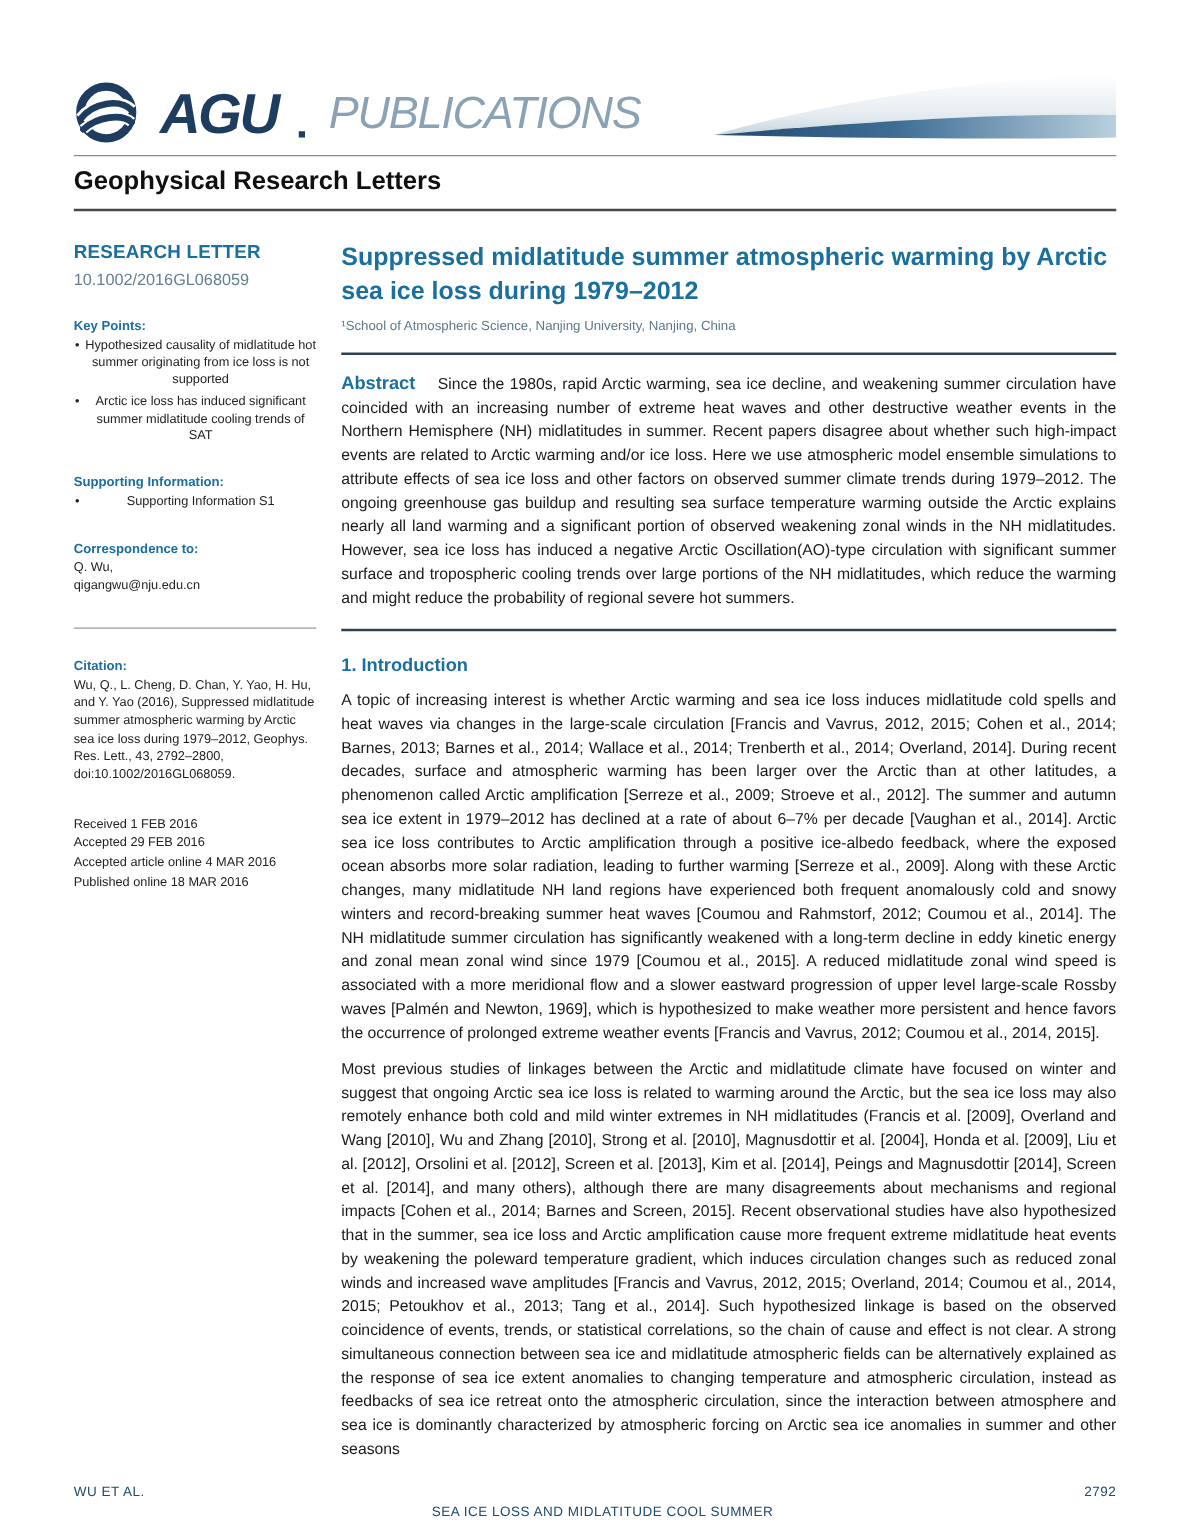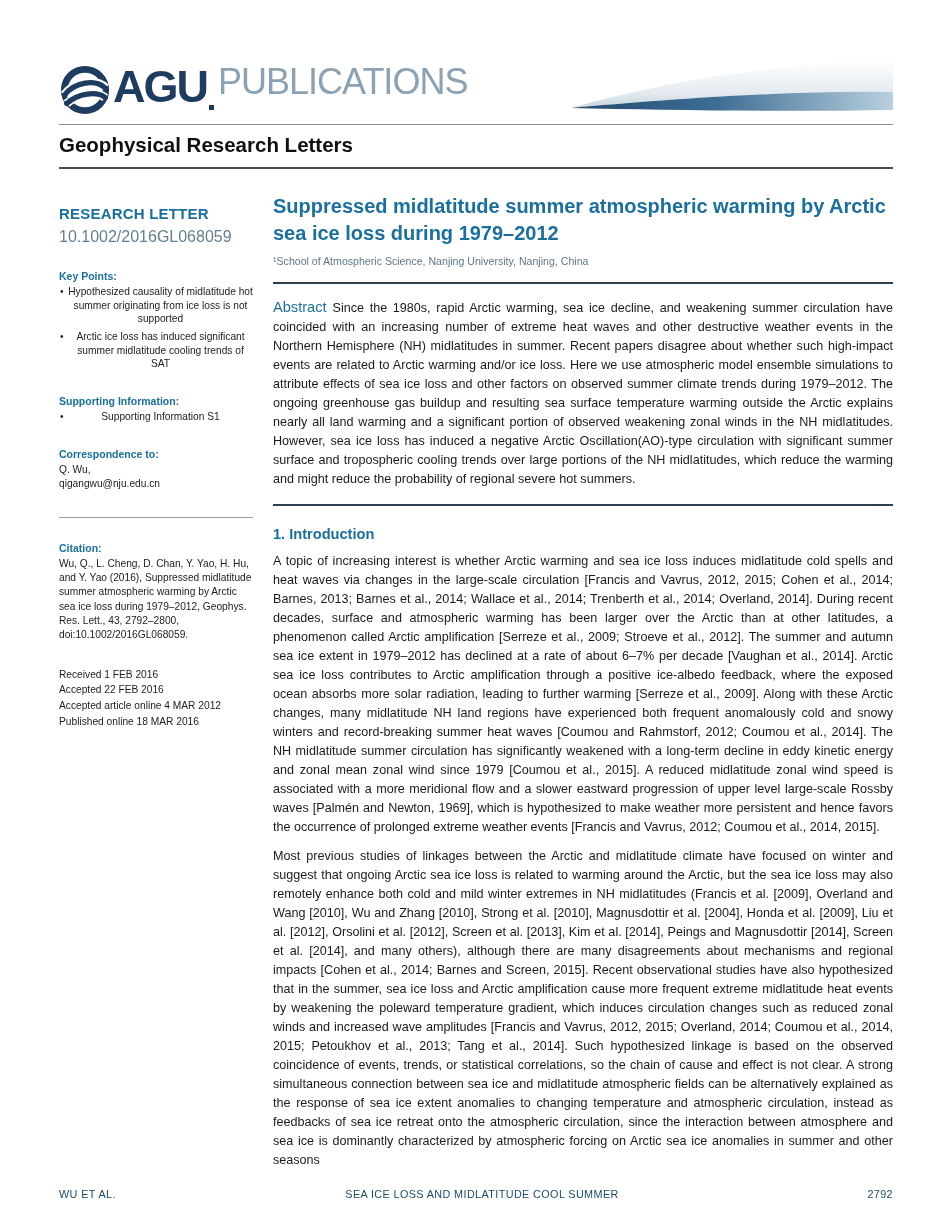--- a/index.html
+++ b/index.html
@@ -2,63 +2,63 @@
 <html><head>
 <meta charset="utf-8">
 <style>
   * { margin:0; padding:0; box-sizing:border-box; }
   html,body { background:#ffffff; }
   body { font-family:"Liberation Sans", sans-serif; color:#1a1a1a; }
   .page { position:relative; width:952px; height:1232px; background:#fff; overflow:hidden; margin:0 auto; }
 
   
   .masthead { display:flex; justify-content:space-between; align-items:flex-end; padding:48px 59px 8px 59px; height:124px; }
-  .brand { display:flex; gap:2px; }
+  .brand { display:flex; align-items:center; gap:17px;font-style:italic; }
   .brand-agu { font-size:45px; font-weight:bold; color:#1e3c5f; letter-spacing:-2px; line-height:1; }
   .brand-dot { width:5px; height:5px; background:#1e3c5f; align-self:flex-end; margin:0 2px 6px 0; }
   .brand-pub { font-size:36px; font-weight:400; color:#8ba2b4; letter-spacing:-1px; line-height:1; }
   .swoosh { width:322px; height:64px; }
 
   
   .journal-bar { margin:0 59px; border-top:1px solid #8c8c8c; border-bottom:2px solid #4a4a4a; padding:8px 0 10px 0; }
   .journal-bar h1 { font-size:20.5px; font-weight:bold; color:#101010; letter-spacing:0; }
 
   
   .content { display:flex; gap:20px; padding:24px 59px 0 59px; }
   .sidebar { width:194px; flex:0 0 194px; }
   .article { flex:1; min-width:0; }
 
   
-  .side-type { font-size:15px; font-weight:bold; color:#1a6f9e; letter-spacing:0.2px;margin-top:12px; }
-  .side-doi { font-size:16px; color:#64808f; margin-top:6px; }
+  .side-type { font-size:15px; font-weight:bold; color:#1a6f9e; letter-spacing:0.2px; }
+  .side-doi { font-size:13px; color:#64808f; margin-top:6px; }
   .side-h { font-size:10.5px; font-weight:bold; color:#1a6f9e; margin-top:24px; margin-bottom:3px; }
   .side-list { list-style:none; }
   .side-list li { font-size:10.2px; line-height:1.34; color:#222; padding-left:9px; position:relative; margin-bottom:4px;text-align:center; }
   .side-list li::before { content:"\2022"; position:absolute; left:1px; top:0; color:#222; }
   .side-line { font-size:10.2px; line-height:1.38; color:#222; }
   .side-sep { border-top:1px solid #9a9a9a; margin-top:26px; }
   .side-cit { font-size:10.2px; line-height:1.4; color:#222; }
   .side-dates { margin-top:24px; }
   .side-dates div { font-size:10.2px; line-height:1.55; color:#222; }
   .copyright { position:absolute; left:59px; top:1126px; width:200px; font-size:9.8px; line-height:1.45; color:#222; }
 
   
   .title { font-size:20px; font-weight:bold; color:#1a6f9e; line-height:1.34; }
   .authors { margin-top:13px; font-size:12.6px; font-weight:bold; color:#111; }
   .affil { margin-top:8px; font-size:10.6px; color:#5c7888; }
   .rule { border-top:2px solid #2e4050; margin-top:15px; }
   .abstract { margin-top:14px; font-size:12.6px; line-height:19px; text-align:justify; color:#1a1a1a; }
-  .abs-label { font-size:14.6px; font-weight:normal; color:#1a6f9e; margin-right:6px; }
+  .abs-label { font-size:14.6px; font-weight:bold; color:#1a6f9e; margin-right:18px; }
   .sec { margin-top:20px; font-size:14.6px; font-weight:bold; color:#1a6f9e; }
   .body-para { margin-top:10px; font-size:12.6px; line-height:19px; text-align:justify; color:#1a1a1a; }
 
   
   .footer { position:absolute; left:59px; right:59px; top:1188px; display:flex; align-items:baseline;
             font-size:10.8px; color:#1c4a6b; letter-spacing:0.4px; }
-  .f-center { position:absolute; left:12px; right:0; text-align:center; }
+  .f-center { position:absolute; left:12px; right:0; text-align:center;margin-top:16px; }
   .f-right { margin-left:auto; }
 </style>
 </head>
 <body>
 
 <div class="page">
 
   <header class="masthead">
     <div class="brand">
       <svg width="52" height="52" viewBox="0 0 54 54">
@@ -116,22 +116,22 @@
       <div class="side-h">Correspondence to:</div>
       <div class="side-line">Q. Wu,</div>
       <div class="side-line">qigangwu@nju.edu.cn</div>
 
       <div class="side-sep"></div>
       <div class="side-h">Citation:</div>
       <div class="side-cit">Wu, Q., L. Cheng, D. Chan, Y. Yao, H. Hu, and Y. Yao (2016), Suppressed midlatitude summer atmospheric warming by Arctic sea ice loss during 1979–2012, Geophys. Res. Lett., 43, 2792–2800, doi:10.1002/2016GL068059.</div>
 
       <div class="side-dates">
         <div>Received 1 FEB 2016</div>
-        <div>Accepted 22 FEB 2016</div>
-        <div>Accepted article online 4 MAR 2012</div>
+        <div>Accepted 29 FEB 2016</div>
+        <div>Accepted article online 4 MAR 2016</div>
         <div>Published online 18 MAR 2016</div>
       </div>
     </aside>
 
     <main class="article">
       <h2 class="title">Suppressed midlatitude summer atmospheric warming by Arctic sea ice loss during 1979–2012</h2>
       <p class="affil">¹School of Atmospheric Science, Nanjing University, Nanjing, China</p>
 
       <div class="rule"></div>
 

